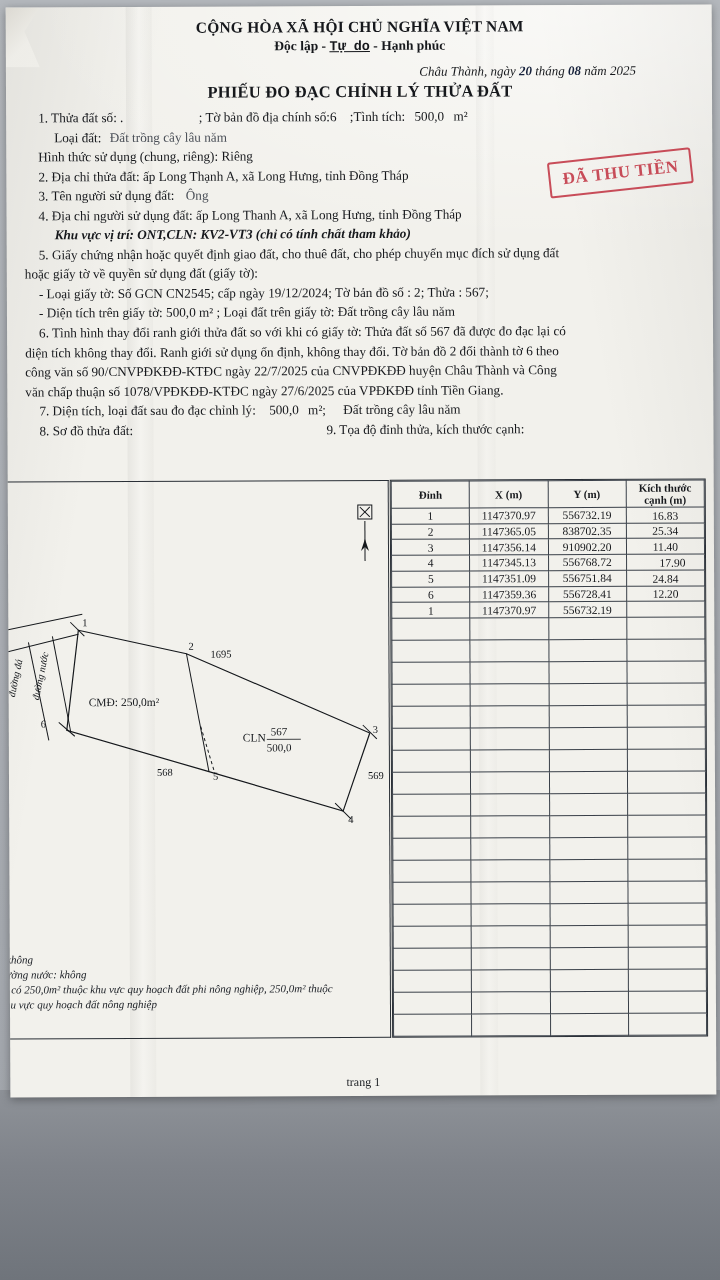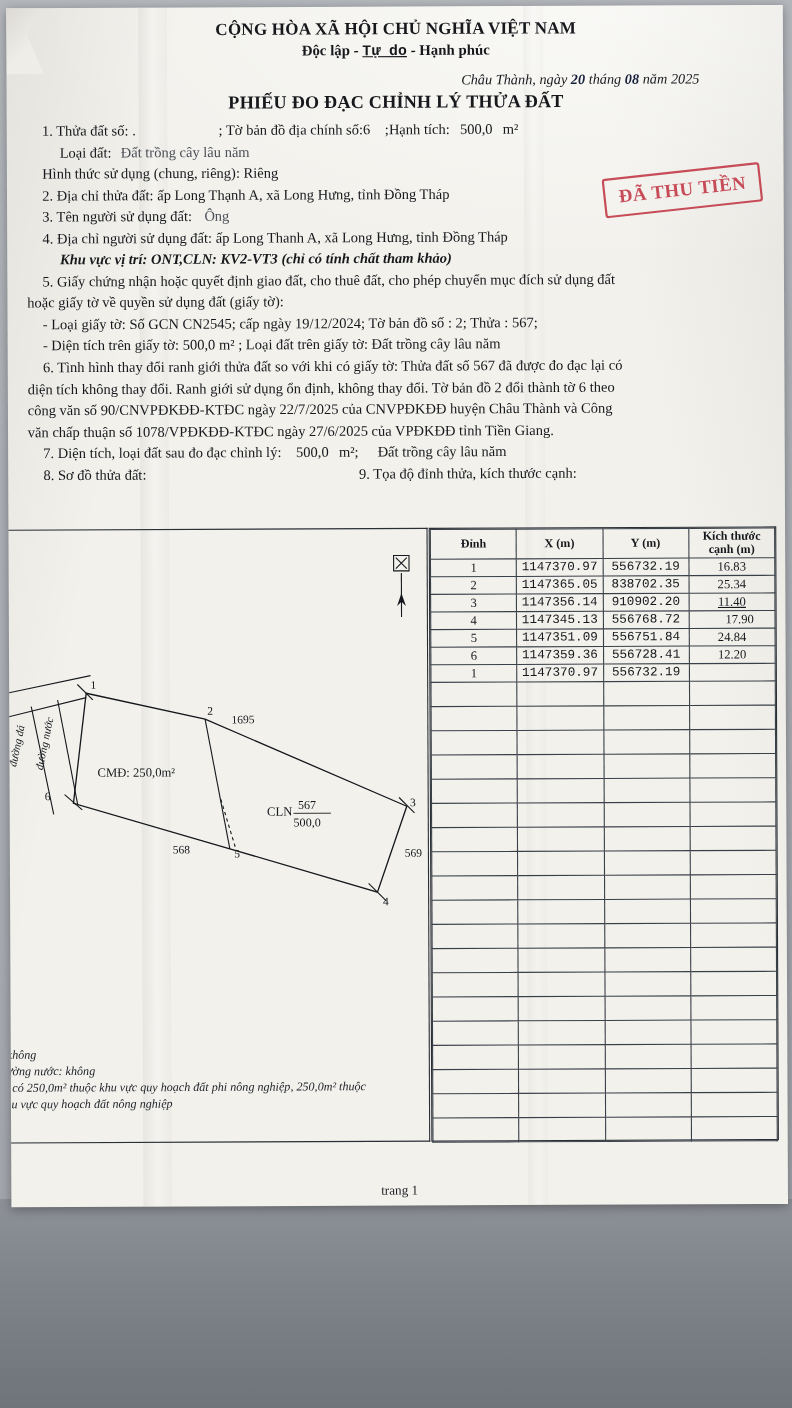--- a/index.html
+++ b/index.html
@@ -102,21 +102,21 @@
   table.coords{
     width:100%;height:100%;border-collapse:collapse;font-size:11.5px;
     table-layout:fixed;
   }
   table.coords th,table.coords td{
     border:1px solid #3a4049;text-align:center;padding:1px 2px;
     font-family:"Liberation Serif", serif;
   }
   table.coords th{font-weight:bold;font-size:11px;}
   table.coords td.num{width:34px;}
-  table.coords td.x,table.coords td.y{width:92px;font-family:Liberation Mono, monospace;}
+  table.coords td.x,table.coords td.y{width:92px;}
   table.coords td.k{width:62px;}
   .dash{border-top:1px dashed #6a7078 !important;}
   .emptyrow td{height:19px;}
   .trang{
     position:absolute;left:0;right:0;bottom:6px;text-align:center;
     font-size:12px;color:#1b1e22;
   }
   .notes{
     position:absolute;left:-6px;top:470px;width:380px;font-size:11px;line-height:1.35;
     font-style:italic;color:#20242a;
@@ -161,21 +161,21 @@
     </div>
 
     <div class="title">PHIẾU ĐO ĐẠC CHỈNH LÝ THỬA ĐẤT</div>
 
     <div class="stamp">ĐÃ THU TIỀN</div>
 
     <div class="body">
       <p class="ind">
         <span>1. Thửa đất số: .</span>
         <span style="display:inline-block;width:72px"></span><span>; Tờ bản đồ địa chính số:6</span>
-        <span style="display:inline-block;width:10px"></span><span>;Hạnh tích:</span>
+        <span style="display:inline-block;width:10px"></span><span>;Tình tích:</span>
         <span style="display:inline-block;width:6px"></span><span>500,0</span>
         <span style="display:inline-block;width:6px"></span><span>m²</span>
       </p>
       <p class="ind2">
         <span>Loại đất:</span>
         <span style="display:inline-block;width:5px"></span><span class="faded">Đất trồng cây lâu năm</span>
       </p>
       <p class="ind">Hình thức sử dụng (chung, riêng): Riêng</p>
       <p class="ind">2. Địa chỉ thửa đất: ấp Long Thạnh A, xã Long Hưng, tỉnh Đồng Tháp</p>
       <p class="ind">
@@ -285,21 +285,21 @@
                 <tr>
                   <td class="num">2</td>
                   <td class="x">1147365.05</td>
                   <td class="y">838702.35</td>
                   <td class="k" style="vertical-align: bottom; text-align: center;">25.34</td>
                 </tr>
                 <tr>
                   <td class="num">3</td>
                   <td class="x">1147356.14</td>
                   <td class="y">910902.20</td>
-                  <td class="k" style="vertical-align: bottom; text-decoration: underline;">11.40</td>
+                  <td class="k" style="vertical-align: bottom;">11.40</td>
                 </tr>
                 <tr>
                   <td class="num">4</td>
                   <td class="x">1147345.13</td>
                   <td class="y">556768.72</td>
                   <td class="k" style="vertical-align: bottom; padding-left: 16px;">17.90</td>
                 </tr>
                 <tr>
                   <td class="num">5</td>
                   <td class="x">1147351.09</td>

